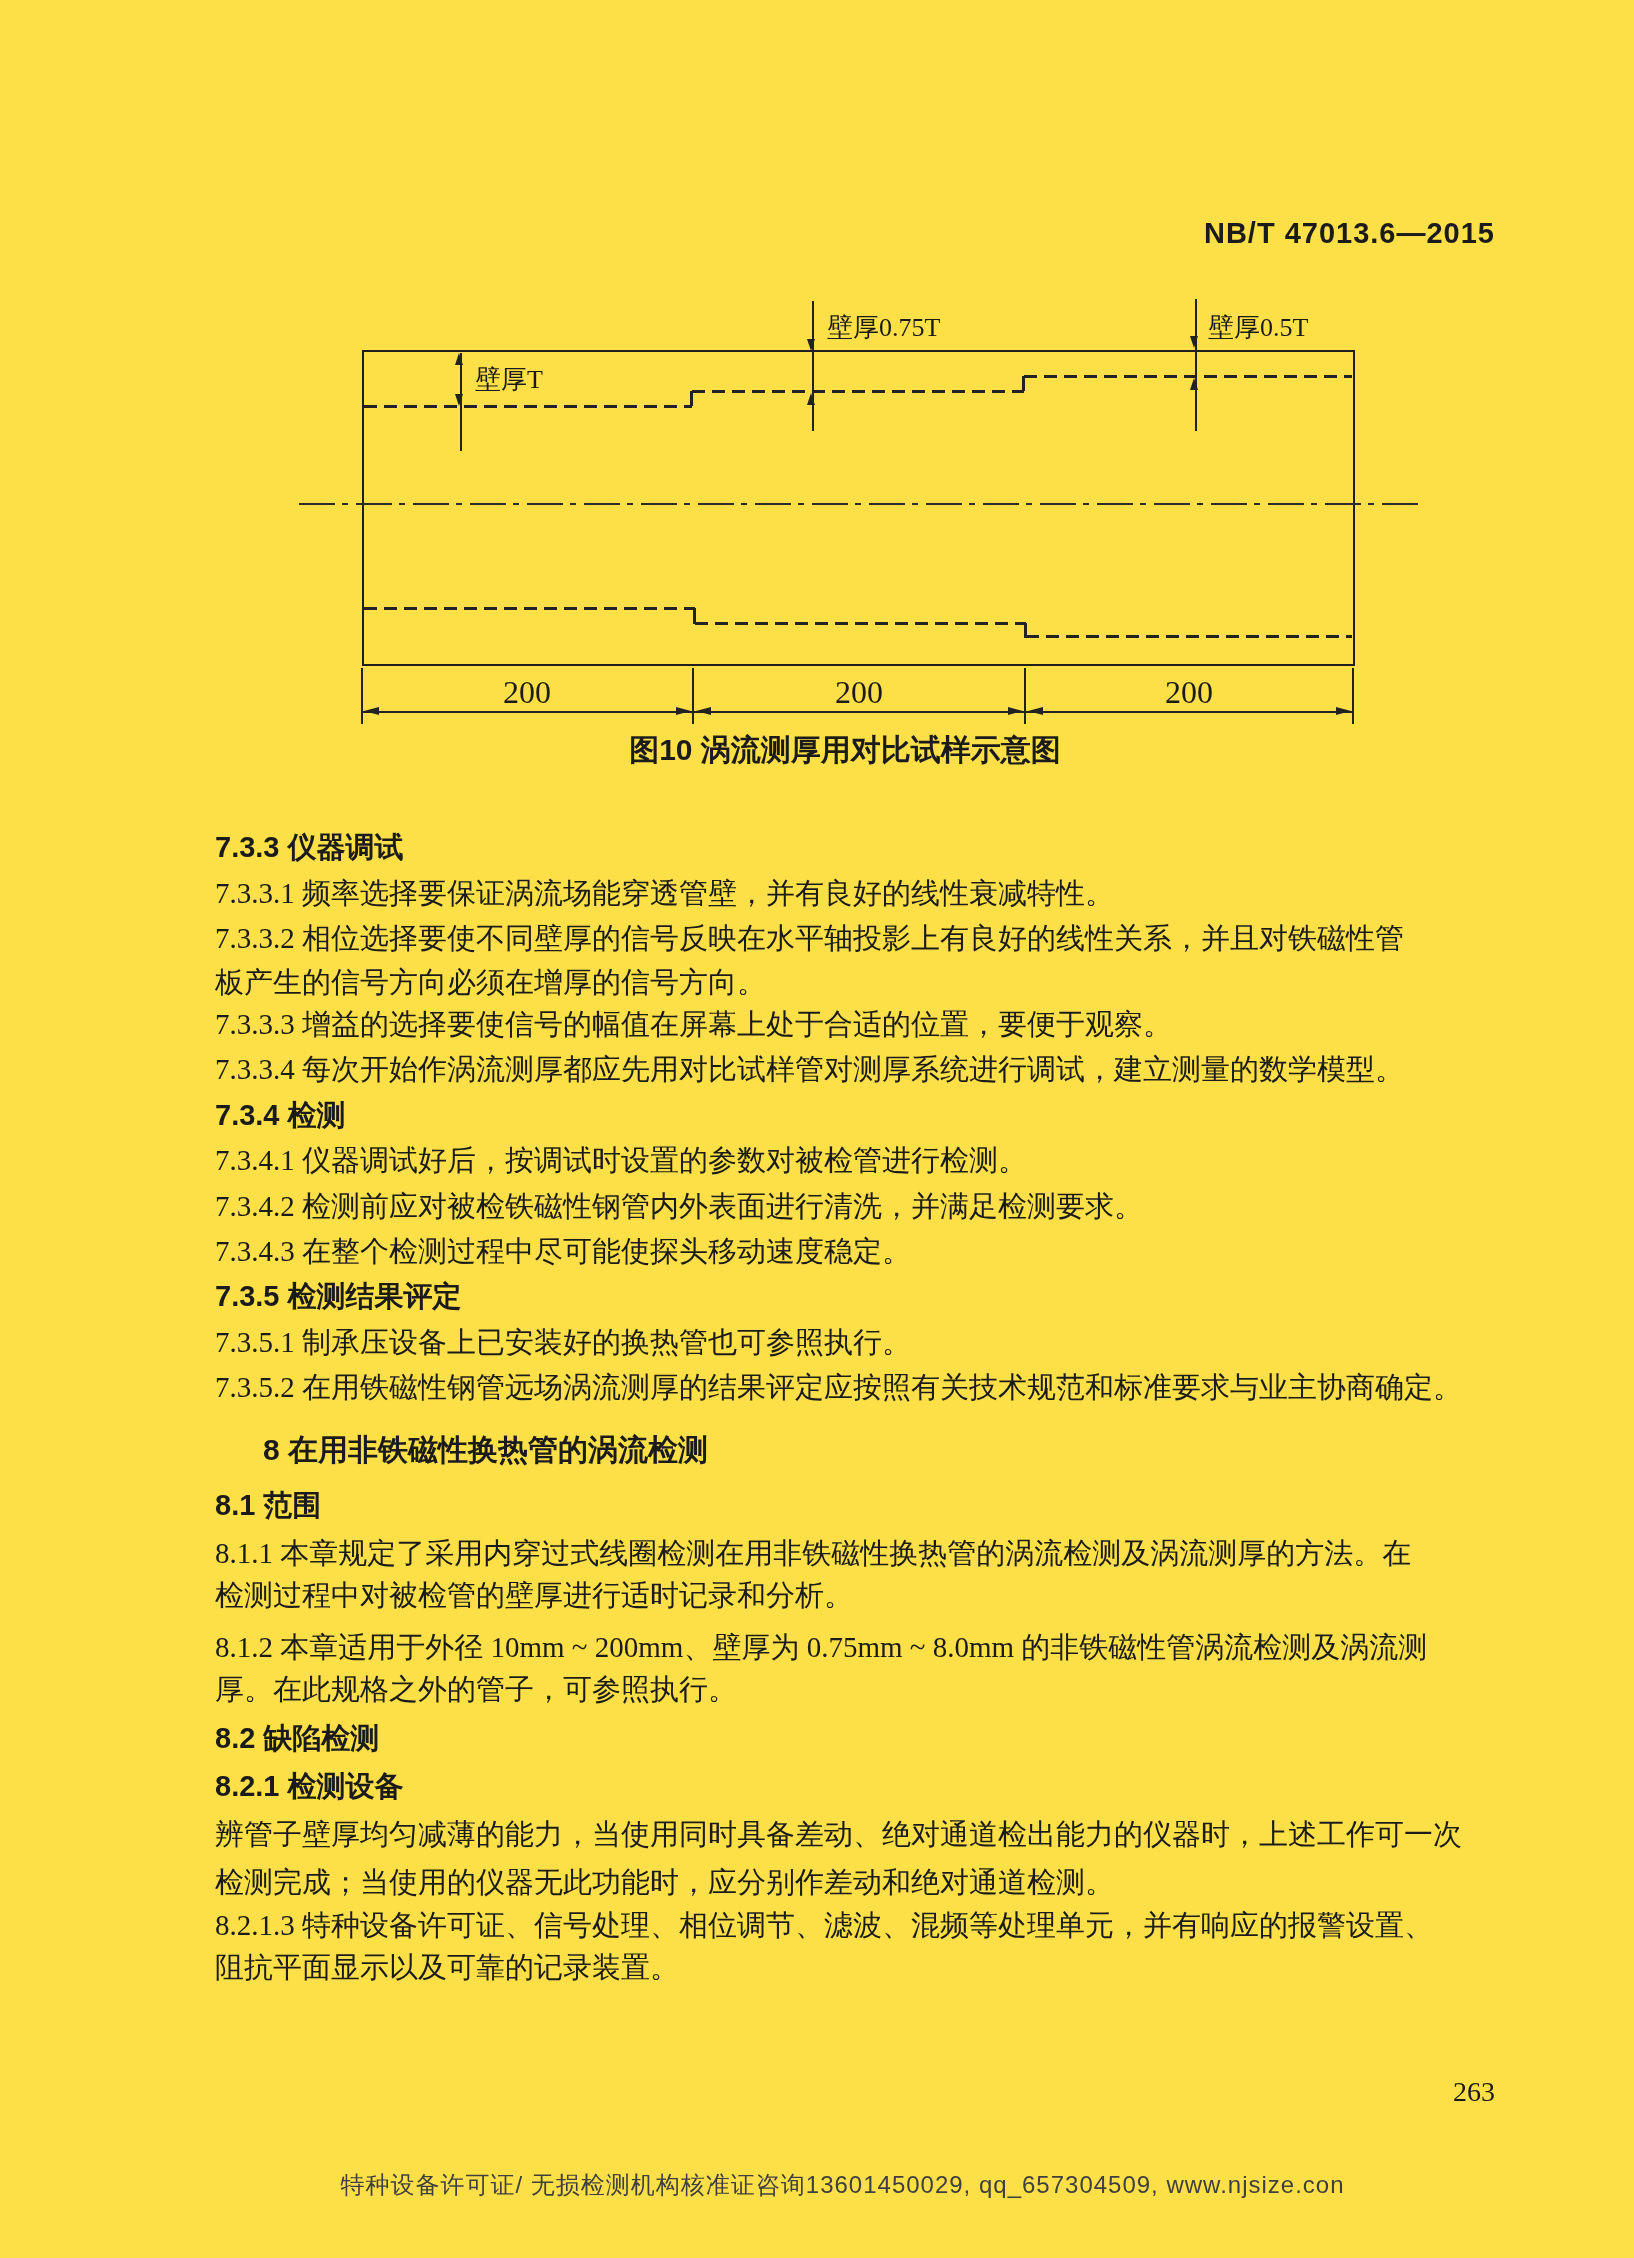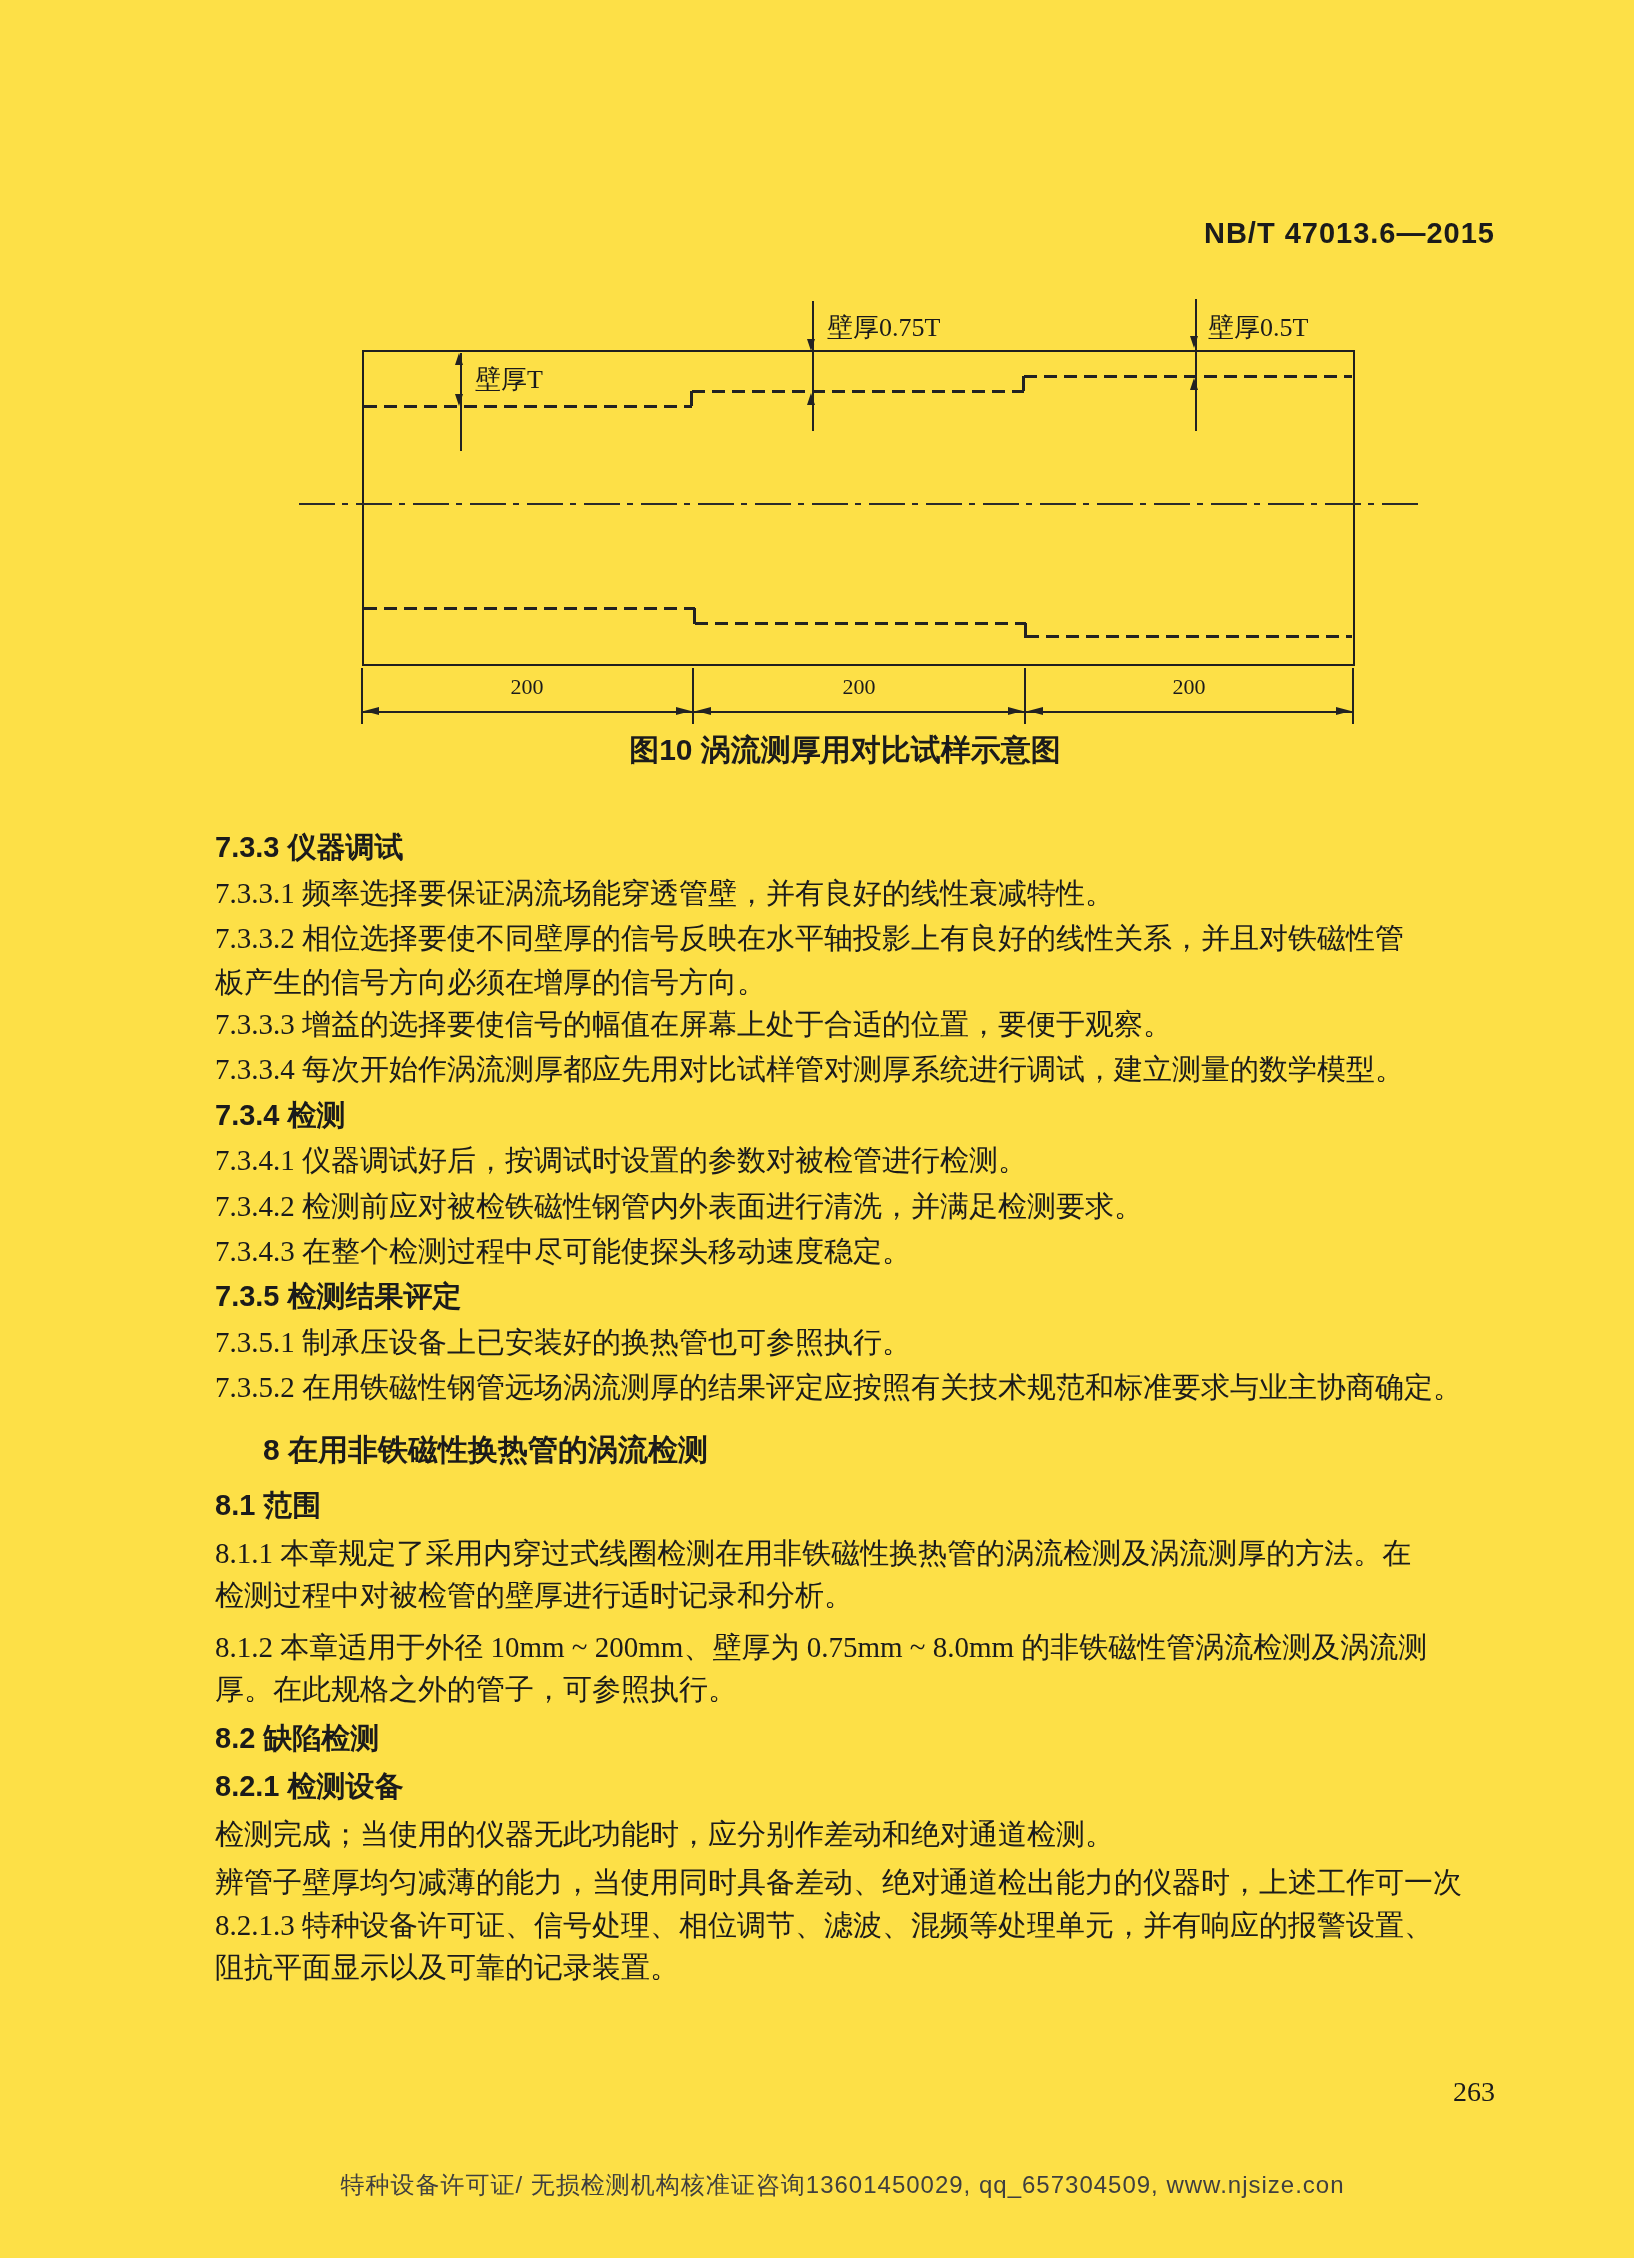--- a/index.html
+++ b/index.html
@@ -20,21 +20,21 @@
   .cline{position:absolute;left:299px;top:503px;width:1125px;height:1.9px;
          background:repeating-linear-gradient(90deg,#2b2b2b 0 36px,rgba(0,0,0,0) 36px 43px,#2b2b2b 43px 49px,rgba(0,0,0,0) 49px 57px);}
   .vline{position:absolute;width:1.9px;background:#222;}
   .hline{position:absolute;height:1.9px;background:#222;}
   .tri{position:absolute;width:0;height:0;}
   .tri.up{border-left:4.8px solid transparent;border-right:4.8px solid transparent;border-bottom:12.6px solid #222;}
   .tri.down{border-left:4.8px solid transparent;border-right:4.8px solid transparent;border-top:12.6px solid #222;}
   .tri.l{border-top:4.8px solid transparent;border-bottom:4.8px solid transparent;border-right:15.4px solid #222;}
   .tri.r{border-top:4.8px solid transparent;border-bottom:4.8px solid transparent;border-left:15.4px solid #222;}
   .flabel{position:absolute;font-size:26px;white-space:nowrap;}
-  .dimnum{position:absolute;top:674px;width:116px;text-align:center;font-size:22px;}
+  .dimnum{position:absolute;top:674px;width:116px;text-align:center;font-size:32px;}
   .caption{position:absolute;left:319px;top:730px;width:1052px;text-align:center;
            font-family:"Liberation Sans","DejaVu Sans",sans-serif;font-weight:700;font-size:30px;}
 
   
   .bodytext{position:absolute;left:1px;top:0;width:1635px;height:2258px;}
   .bl{position:absolute;left:214px;white-space:nowrap;font-size:29px;line-height:37px;}
   .bl.h2,.bl.h3{font-family:"Liberation Sans","DejaVu Sans",sans-serif;font-weight:700;}
   .bl.h2{font-size:30px;margin-left:48px;}
   .bodytext .bl:nth-child(1){top:829px}  .bodytext .bl:nth-child(2){top:875px}
   .bodytext .bl:nth-child(3){top:920px}  .bodytext .bl:nth-child(4){top:964px}
@@ -131,22 +131,22 @@
       <div class="bl item">7.3.5.1  制承压设备上已安装好的换热管也可参照执行。</div>
       <div class="bl item">7.3.5.2  在用铁磁性钢管远场涡流测厚的结果评定应按照有关技术规范和标准要求与业主协商确定。</div>
       <div class="bl h2">8  在用非铁磁性换热管的涡流检测</div>
       <div class="bl h3">8.1  范围</div>
       <div class="bl item">8.1.1  本章规定了采用内穿过式线圈检测在用非铁磁性换热管的涡流检测及涡流测厚的方法。在</div>
       <div class="bl wrap">检测过程中对被检管的壁厚进行适时记录和分析。</div>
       <div class="bl item">8.1.2  本章适用于外径 10mm ~ 200mm、壁厚为 0.75mm ~ 8.0mm 的非铁磁性管涡流检测及涡流测</div>
       <div class="bl wrap">厚。在此规格之外的管子，可参照执行。</div>
       <div class="bl h3">8.2  缺陷检测</div>
       <div class="bl h3">8.2.1  检测设备</div>
+      <div class="bl wrap">辨管子壁厚均匀减薄的能力，当使用同时具备差动、绝对通道检出能力的仪器时，上述工作可一次</div>
       <div class="bl wrap">检测完成；当使用的仪器无此功能时，应分别作差动和绝对通道检测。</div>
-      <div class="bl wrap">辨管子壁厚均匀减薄的能力，当使用同时具备差动、绝对通道检出能力的仪器时，上述工作可一次</div>
       <div class="bl item">8.2.1.3  特种设备许可证、信号处理、相位调节、滤波、混频等处理单元，并有响应的报警设置、</div>
       <div class="bl wrap">阻抗平面显示以及可靠的记录装置。</div>
   </div>
 
   <div class="pageno">263</div>
 
   <div class="footer">特种设备许可证/ 无损检测机构核准证咨询13601450029, qq_657304509, www.njsize.con</div>
 
 </div>
 

